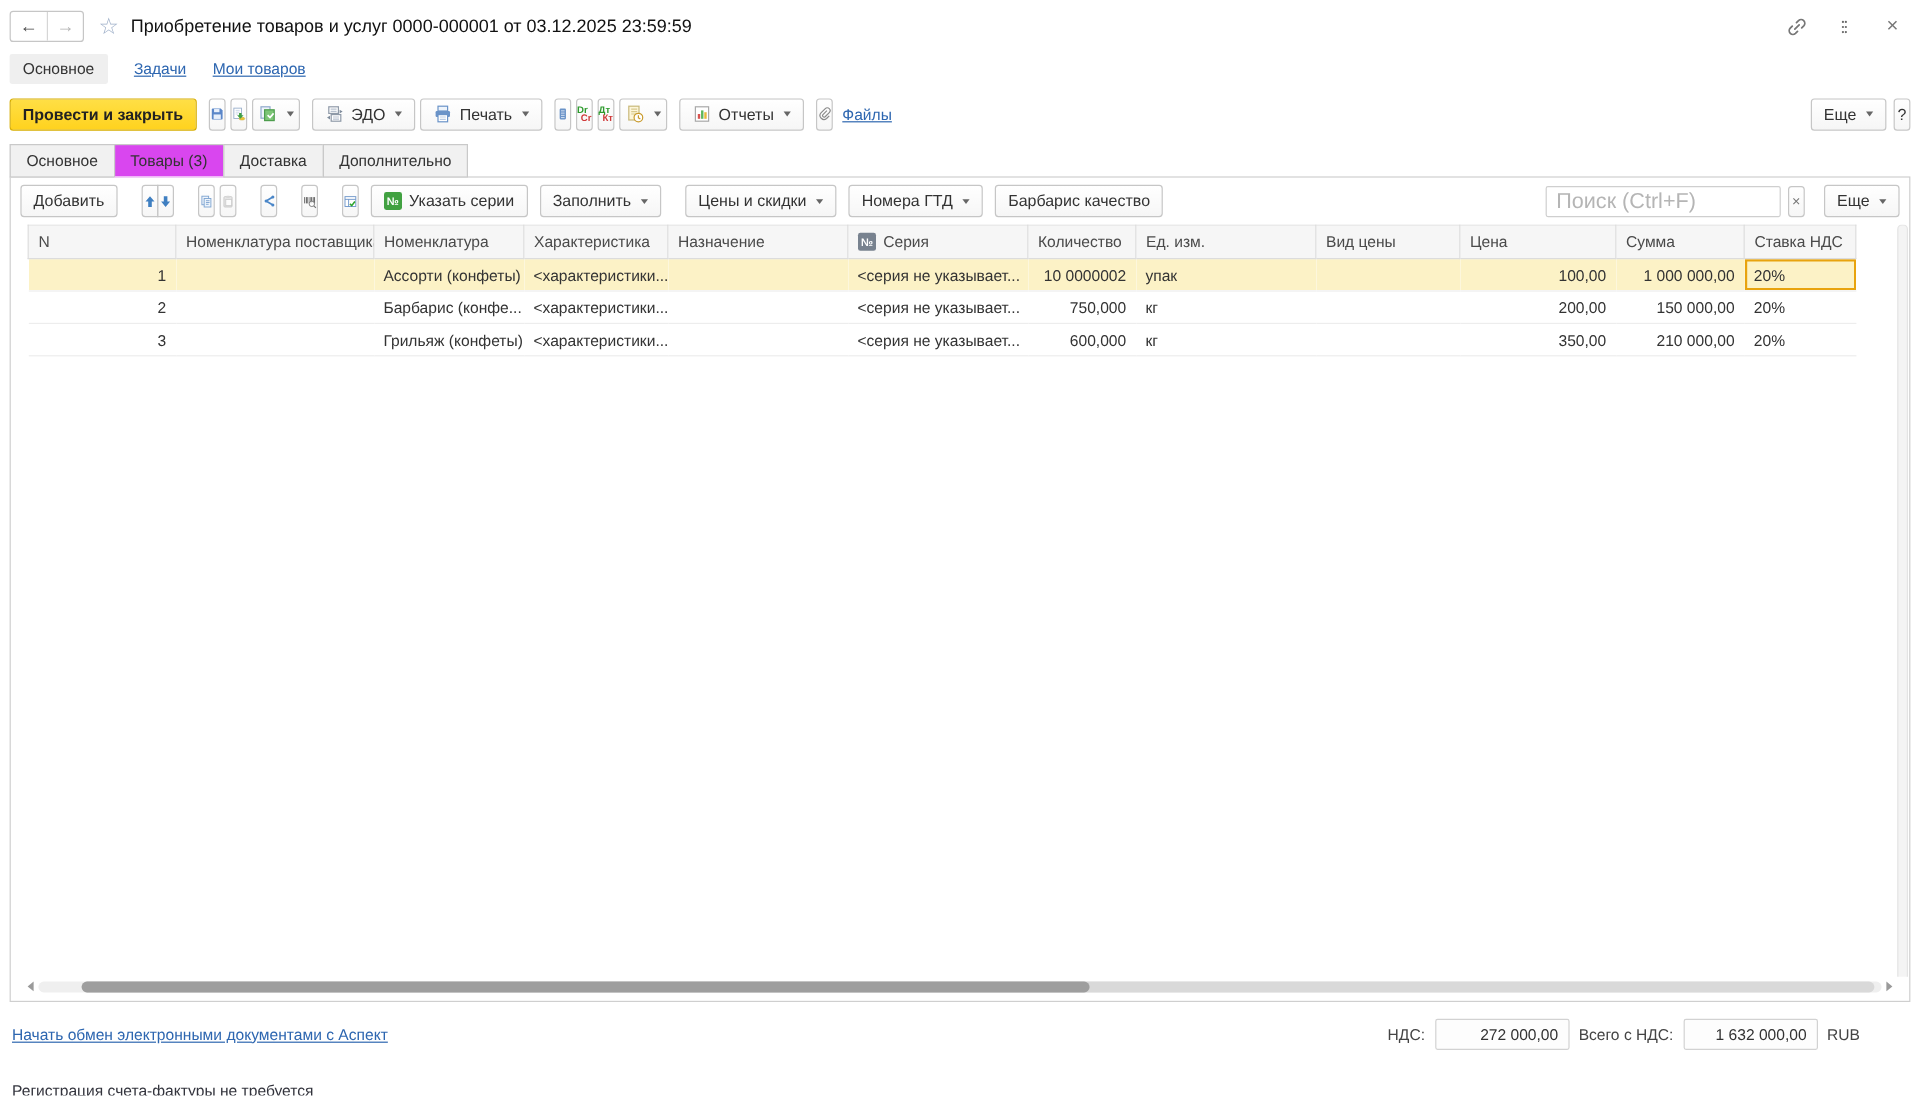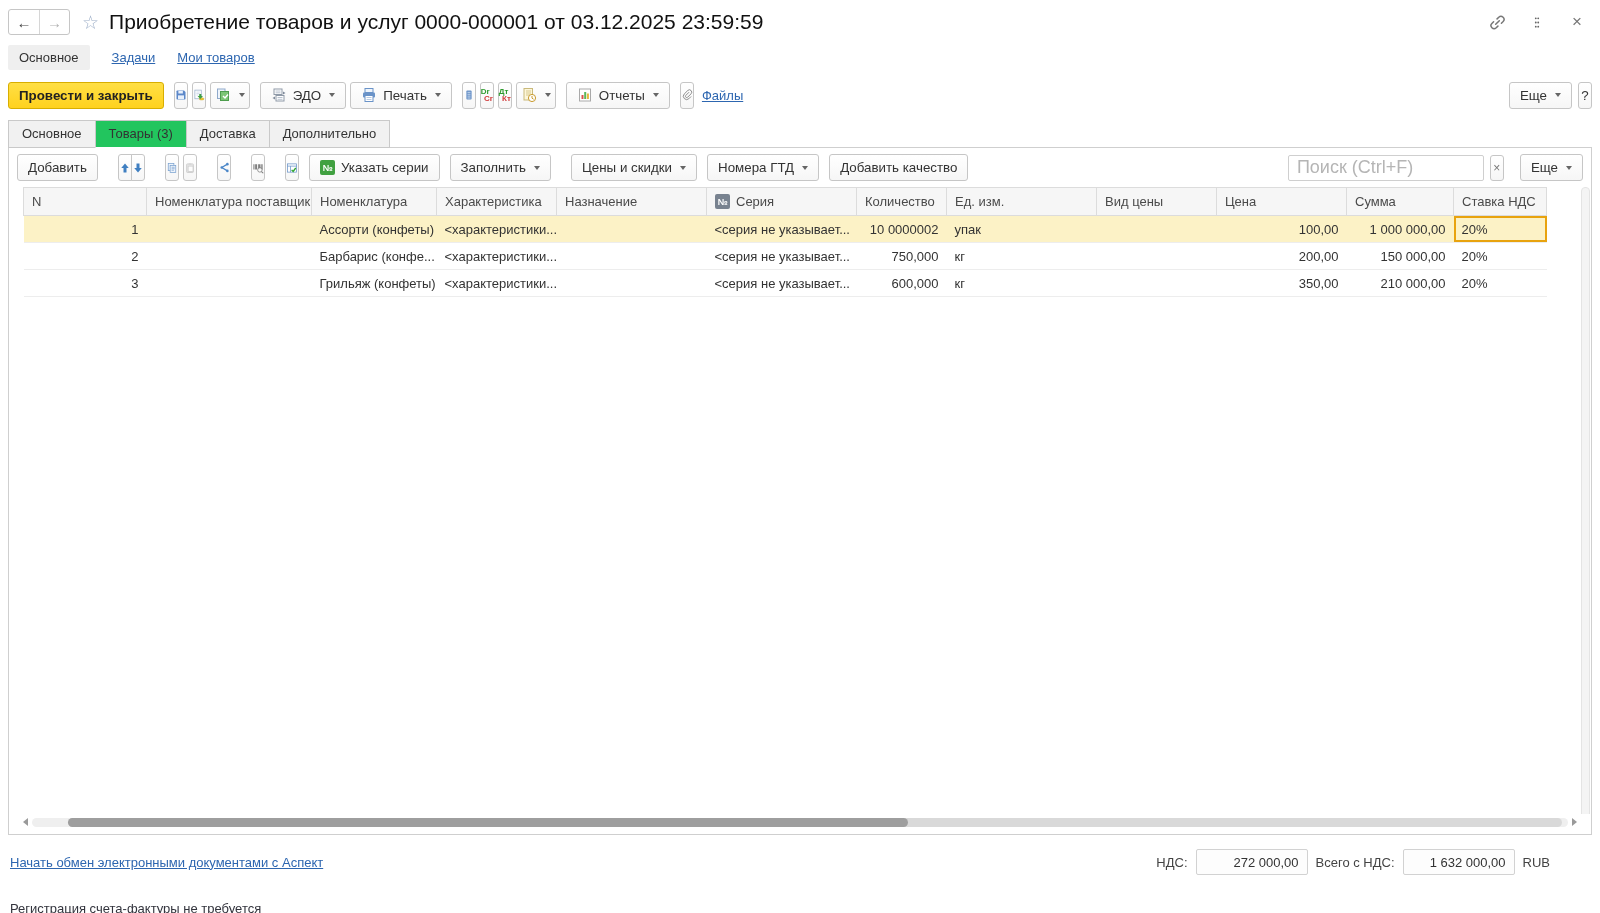--- a/index.html
+++ b/index.html
@@ -10,21 +10,21 @@
 
   
   .titlebar { display:flex; align-items:center; height:40px; padding-top:4px; }
   .navpair { display:flex; border:1px solid #c6c6c6; border-radius:3px; overflow:hidden; background:#fff; }
   .navpair .nbtn { width:30px; height:24px; display:flex; align-items:center; justify-content:center;
     font-size:15px; cursor:pointer; }
   .navpair .nbtn + .nbtn { border-left:1px solid #d6d6d6; }
   .nbtn.back { color:#444; }
   .nbtn.fwd { color:#b3b3b3; }
   .star { color:#9fb0c9; font-size:19px; margin:0 10px 0 12px; }
-  .doc-title { font-size:21px; color:#111; white-space:nowrap; }
+  .doc-title { font-size:15px; color:#111; white-space:nowrap; }
   .titlebar-right { margin-left:auto; display:flex; align-items:center; gap:22px; padding-right:6px; }
   .tb-ico { width:18px; height:18px; display:flex; align-items:center; justify-content:center; cursor:pointer; }
   .close-x { font-size:17px; color:#777; }
 
   
   .linkbar { display:flex; align-items:center; gap:22px; height:30px; margin-top:2px; }
   .linkbar .section { background:#efefef; padding:5px 11px; border-radius:2px; color:#333; }
   a.blue, .blue-link { color:#2d66b0; text-decoration:underline; cursor:pointer; }
 
   
@@ -40,21 +40,21 @@
   .cmd-right { margin-left:auto; display:flex; gap:6px; }
   .drcr { font-size:8px; font-weight:bold; line-height:7px; width:18px; text-align:left; }
   .drcr .g { color:#2e9b2e; display:block; text-align:left; }
   .drcr .r { color:#d03a3a; display:block; text-align:right; }
   .files-link { margin-left:8px; }
 
   
   .tabs { display:flex; margin-top:10px; padding-left:0; position:relative; z-index:2; }
   .tab { padding:5px 13px 6px; border:1px solid #c9c9c9; background:#f1f1f1; color:#333;
     margin-right:-1px; cursor:pointer; }
-  .tab.active { background:#22c55e; border-bottom:1px solid #fff; }
+  .tab.active { background:#d946ef; border-bottom:1px solid #fff; }
 
   
   .panel { border:1px solid #cfcfcf; margin-top:-1px; height:688px; display:flex; flex-direction:column;
     background:#fff; position:relative; }
   .grid-toolbar { display:flex; align-items:center; padding:6px 8px 6px 8px; }
   .split-btn { display:flex; }
   .split-btn .btn { border-radius:0; }
   .split-btn .btn:first-child { border-radius:3px 0 0 3px; }
   .split-btn .btn:last-child { border-radius:0 3px 3px 0; margin-left:-1px; }
   .num-badge { width:15px; height:15px; background:#41a141; color:#fff; font-size:9px; font-weight:bold;
@@ -336,21 +336,21 @@
       <button class="btn">
         <span>Цены и скидки</span>
         <span class="caret"></span>
       </button>
       <span class="gap-m"></span>
       <button class="btn">
         <span>Номера ГТД</span>
         <span class="caret"></span>
       </button>
       <span class="gap-m"></span>
-      <button class="btn">Добавить качество</button>
+      <button class="btn">Барбарис качество</button>
 
       <div class="search-wrap">
         <input class="search-input" placeholder="Поиск (Ctrl+F)" style="">
         <button class="btn icon-only clear-btn">×</button>
         <span class="gap-s"></span>
         <button class="btn">
           <span>Еще</span>
           <span class="caret"></span>
         </button>
       </div>

